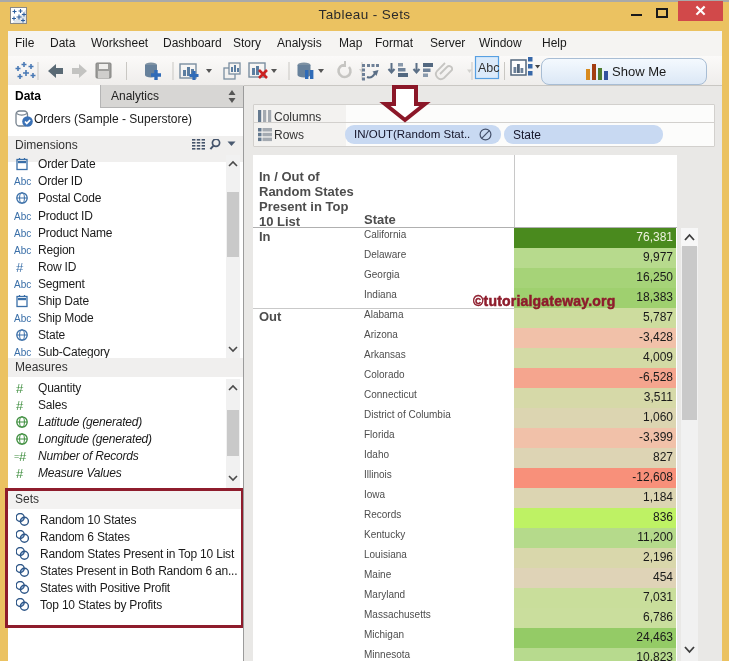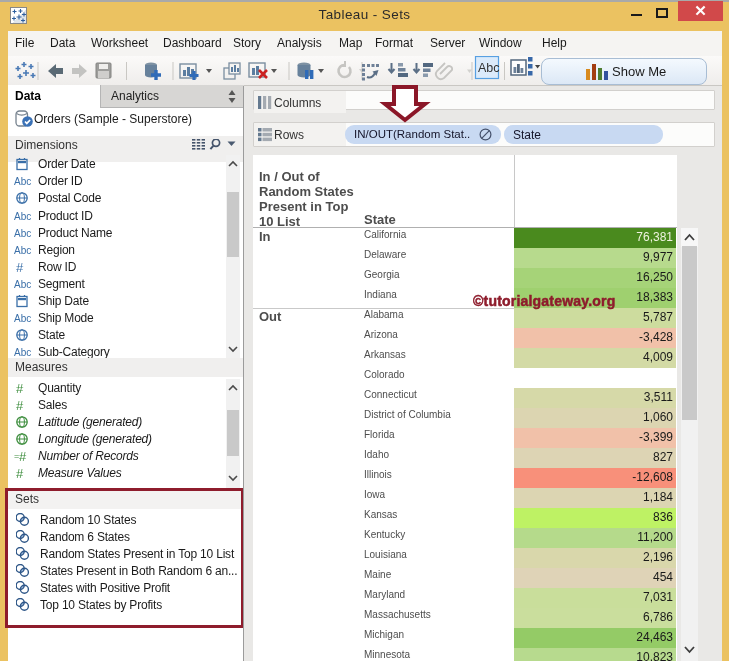--- a/index.html
+++ b/index.html
@@ -364,21 +364,21 @@
     <div class="tab-data">Data</div>
     <div class="tab-ana">Analytics</div>
     <svg width="10" height="14" style="position:absolute;left:219px;top:5px;">
       <path d="M5 0 l3.5 5 h-7 z" fill="#555"></path>
       <path d="M5 13 l3.5 -5 h-7 z" fill="#555"></path>
     </svg>
   </div>
   <div class="ldivider"></div>
   <div class="canvas"></div>
 
-  <div class="shelf" style="top:90px;height:20px;">
+  <div class="shelf" style="top:104px;height:20px;">
     <div style="position:absolute;left:0;top:0;width:92px;height:22px;background:#f3f2f0;"></div>
     <svg width="16" height="15" style="position:absolute;left:3px;top:4px;">
       <rect x="1" y="1" width="3.2" height="13" fill="#64798f"></rect>
       <rect x="6" y="1" width="3.2" height="13" fill="#a4aab1"></rect>
       <rect x="11" y="1" width="3.2" height="13" fill="#a4aab1"></rect>
     </svg>
     <span class="lbl">Columns</span>
   </div>
   <div class="shelf" style="top:122px;">
     <div style="position:absolute;left:0;top:0;width:92px;height:23px;background:#f3f2f0;"></div>
@@ -418,35 +418,36 @@
   <div class="statelbl" style="top:309px;">Alabama</div>
   <div class="statelbl" style="top:329px;">Arizona</div>
   <div class="statelbl" style="top:349px;">Arkansas</div>
   <div class="statelbl" style="top:369px;">Colorado</div>
   <div class="statelbl" style="top:389px;">Connecticut</div>
   <div class="statelbl" style="top:409px;">District of Columbia</div>
   <div class="statelbl" style="top:429px;">Florida</div>
   <div class="statelbl" style="top:449px;">Idaho</div>
   <div class="statelbl" style="top:469px;">Illinois</div>
   <div class="statelbl" style="top:489px;">Iowa</div>
-  <div class="statelbl" style="top:509px;">Kansas</div>
+  <div class="statelbl" style="top:509px;">Records</div>
   <div class="statelbl" style="top:529px;">Kentucky</div>
   <div class="statelbl" style="top:549px;">Louisiana</div>
   <div class="statelbl" style="top:569px;">Maine</div>
   <div class="statelbl" style="top:589px;">Maryland</div>
   <div class="statelbl" style="top:609px;">Massachusetts</div>
   <div class="statelbl" style="top:629px;">Michigan</div>
   <div class="statelbl" style="top:649px;">Minnesota</div>
   <div class="vcell" style="top:228px;background:#4a8a1e;color:#eef3df;">76,381</div>
   <div class="vcell" style="top:248px;background:#b7da8d;">9,977</div>
   <div class="vcell" style="top:268px;background:#a6d378;">16,250</div>
   <div class="vcell" style="top:288px;background:#9fd06f;">18,383</div>
   <div class="vcell" style="top:308px;background:#cddc9e;">5,787</div>
   <div class="vcell" style="top:328px;background:#f1c1a9;">-3,428</div>
   <div class="vcell" style="top:348px;background:#d3daa5;">4,009</div>
+  <div class="vcell" style="top:368px;background:#f5a58e;">-6,528</div>
   <div class="vcell" style="top:388px;background:#d6d9a8;">3,511</div>
   <div class="vcell" style="top:408px;background:#dcd5b1;">1,060</div>
   <div class="vcell" style="top:428px;background:#f1c1a9;">-3,399</div>
   <div class="vcell" style="top:448px;background:#ddd4b4;">827</div>
   <div class="vcell" style="top:468px;background:#f8907a;">-12,608</div>
   <div class="vcell" style="top:488px;background:#dcd5b2;">1,184</div>
   <div class="vcell" style="top:508px;background:#bef264;">836</div>
   <div class="vcell" style="top:528px;background:#b5da8b;">11,200</div>
   <div class="vcell" style="top:548px;background:#d9d7ab;">2,196</div>
   <div class="vcell" style="top:568px;background:#dfd3b7;">454</div>

